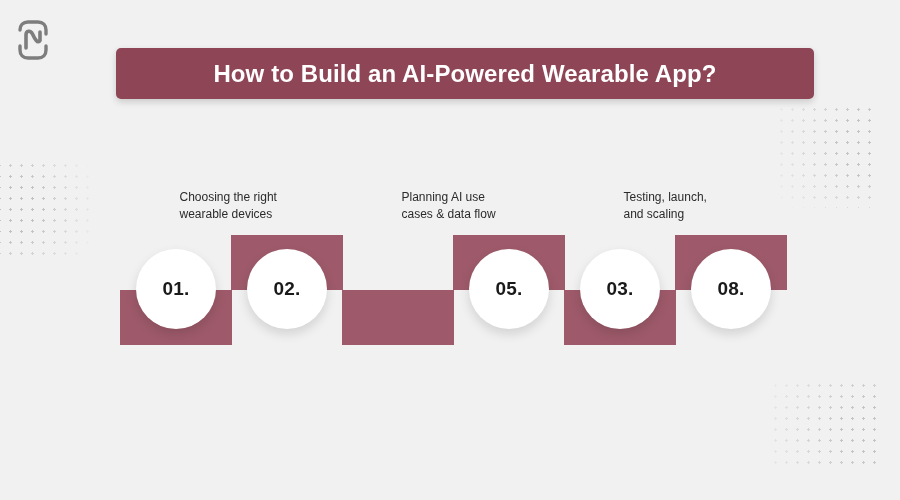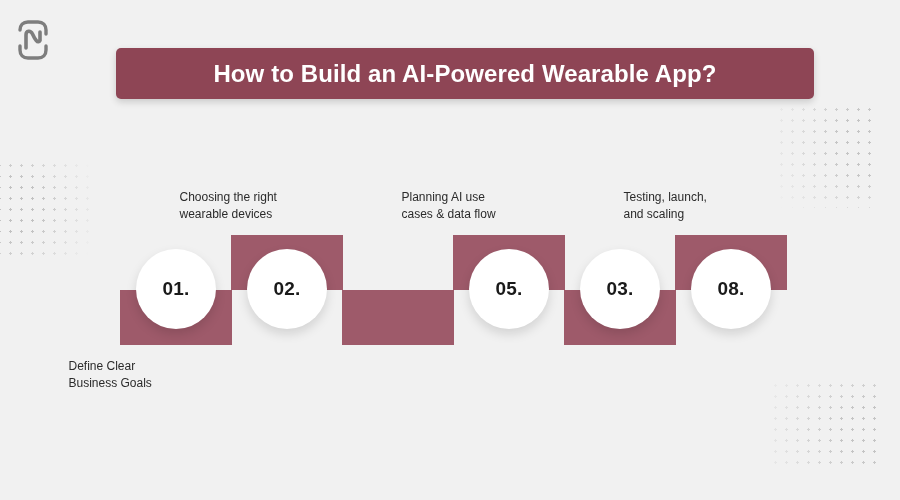--- a/index.html
+++ b/index.html
@@ -177,22 +177,20 @@
     <div class="title-text">How to Build an AI-Powered Wearable App?</div>
   </div>
 
   <div class="steps">
 
     <div class="step low" style="left:120px">
       <div class="block"></div>
       <div class="circle">
         <span class="circle-num">01.</span>
       </div>
-      <div class="caption below">Define Clear
-Business Goals</div>
     </div>
 
     <div class="step high" style="left:231px">
       <div class="block"></div>
       <div class="circle">
         <span class="circle-num">02.</span>
       </div>
       <div class="caption above">Choosing the right
 wearable devices</div>
     </div>

